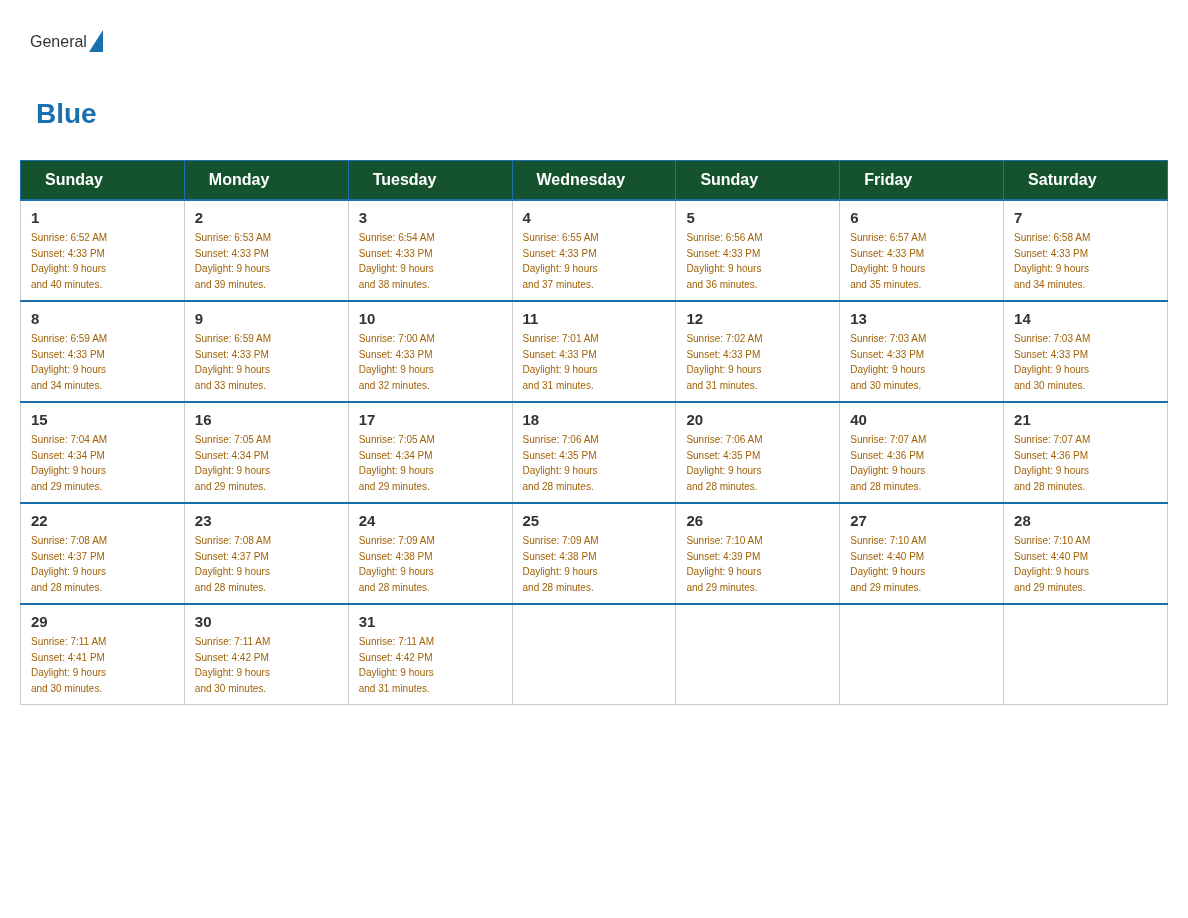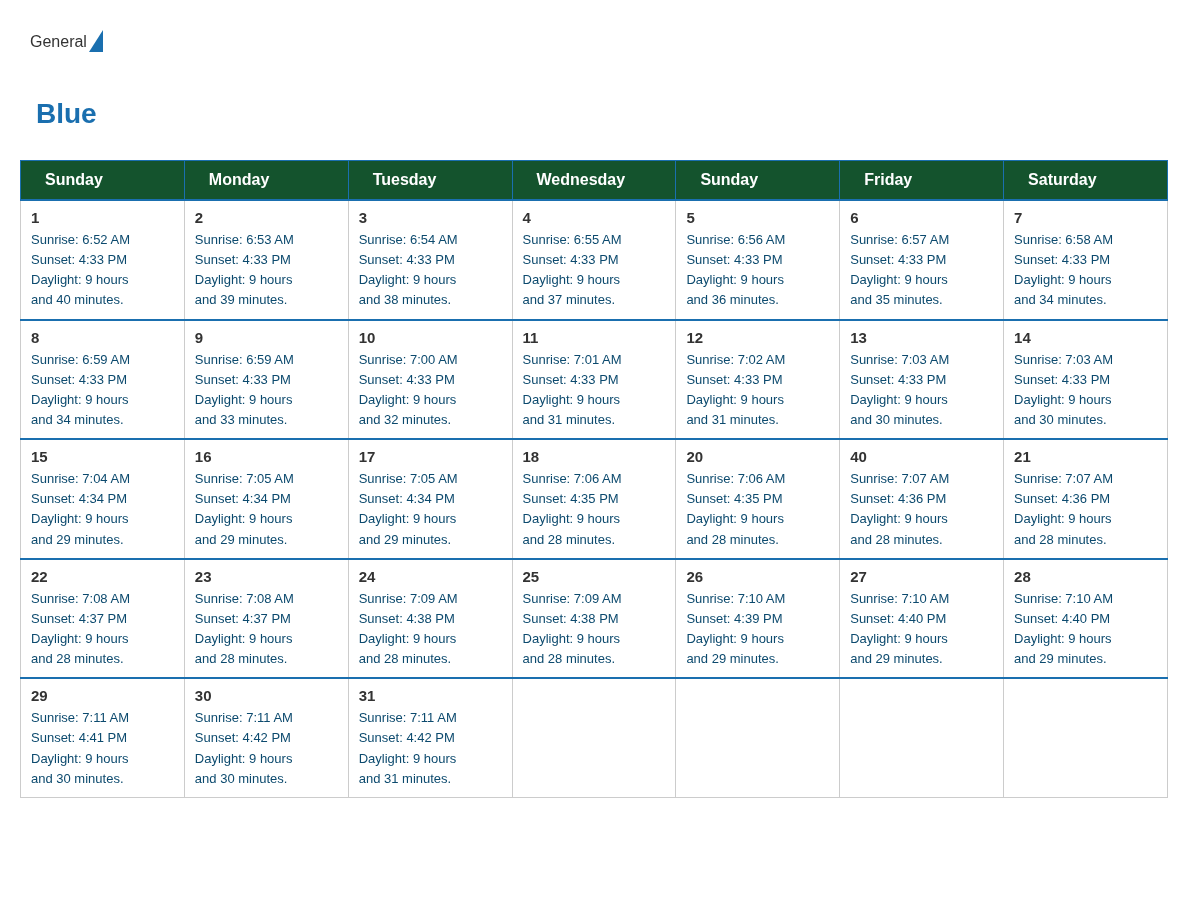--- a/index.html
+++ b/index.html
@@ -80,23 +80,23 @@
     .calendar-table tr td {
       border-top: 2px solid #1a6faf;
     }
     .day-num {
       font-size: 15px;
       font-weight: bold;
       margin-bottom: 4px;
       display: block;
     }
     .day-info {
-      font-size: 13px;
+      font-size: 10px;
       line-height: 1.55;
-      color: #0c4a6e;
+      color: #a16207;
     }
     .empty-cell {
       background: #fff;
     }
     
     .logo-row1 {
       display: flex;
       align-items: center;
     }
     .logo-row2 {

